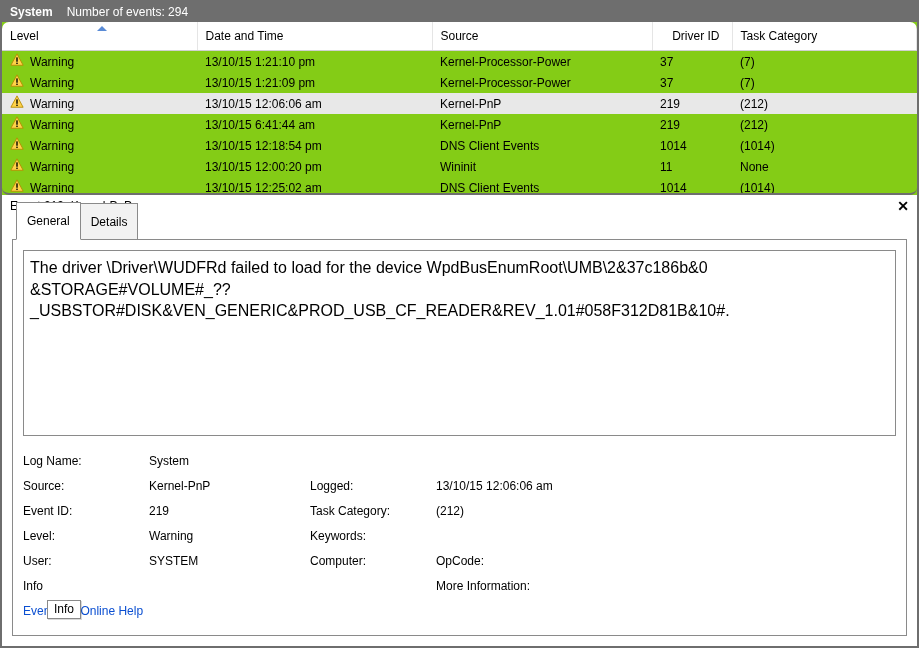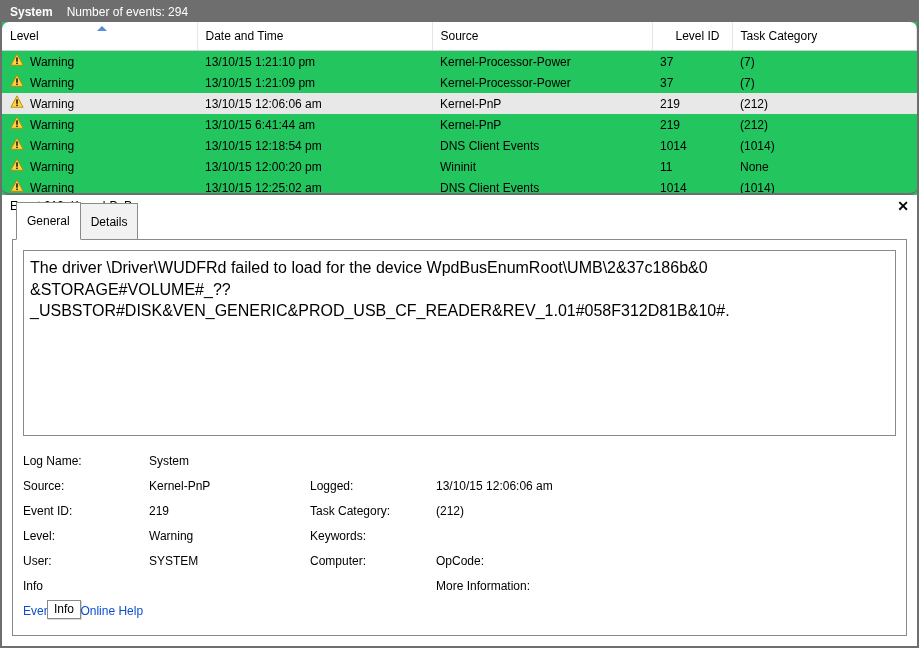--- a/index.html
+++ b/index.html
@@ -11,21 +11,21 @@
     color: #000;
     width: 919px;
     height: 648px;
     overflow: hidden;
   }
   .outer-frame {
     box-sizing: border-box;
     width: 919px;
     height: 648px;
     border: 2px solid #6e6e6e;
-    background: #22c55e;
+    background: #84cc16;
     display: flex;
     flex-direction: column;
   }
 
   
   .title-bar {
     background: #6e6e6e;
     color: #fff;
     font-size: 12px;
     padding: 3px 8px;
@@ -215,21 +215,21 @@
           <col>
         </colgroup>
         <thead>
           <tr>
             <th style="position:sticky;">
               <span>Level</span>
               <span class="sort-ind"></span>
             </th>
             <th><span>Date and Time</span></th>
             <th><span>Source</span></th>
-            <th class="num"><span>Level ID</span></th>
+            <th class="num"><span>Driver ID</span></th>
             <th><span>Task Category</span></th>
           </tr>
         </thead>
         <tbody id="grid-body">
             <tr class="row">
               <td>
                 <div class="lvl-cell">
                   <span><svg class="warn-icon" viewBox="0 0 16 16">
                       <path d="M8 1 L15 14 L1 14 Z" fill="#ffd24a" stroke="#b58a00" stroke-width="1"></path>
                       <rect x="7.2" y="5" width="1.6" height="5" fill="#000"></rect>

